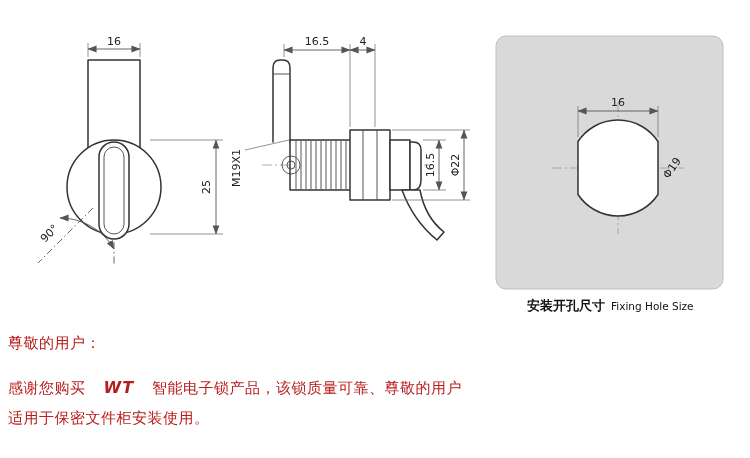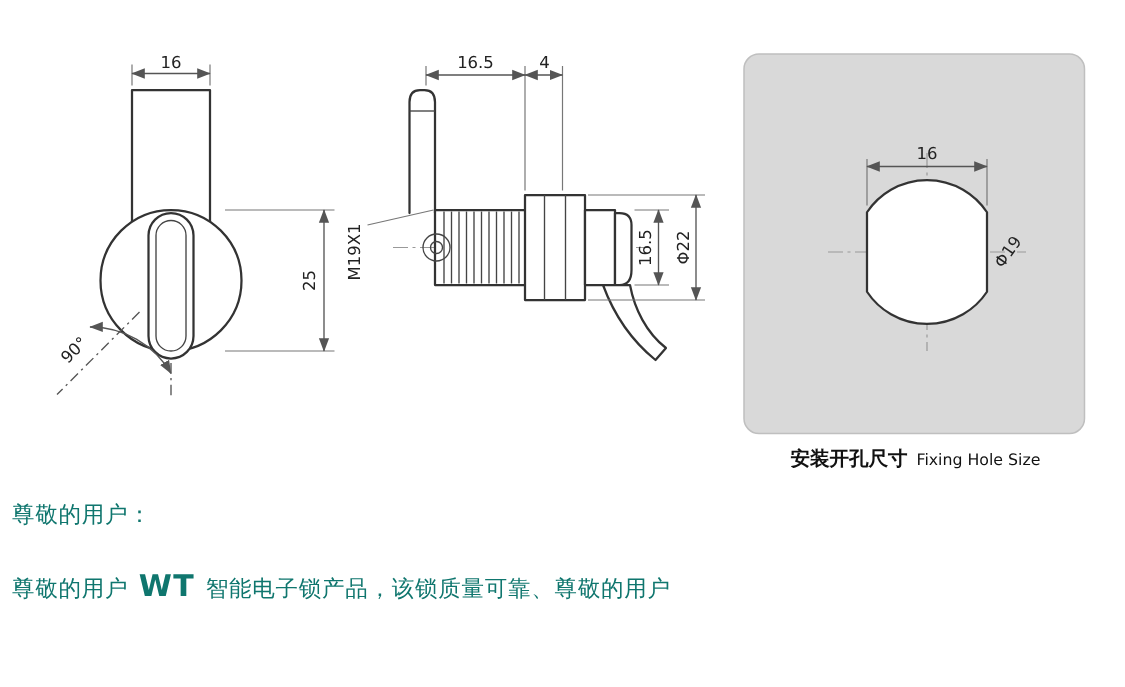--- a/index.html
+++ b/index.html
@@ -12,25 +12,25 @@
   .outline{stroke:#333;stroke-width:1.5;fill:none;stroke-linejoin:round;stroke-linecap:round;}
   .filled{fill:#ffffff;}
   .thin{stroke:#444;stroke-width:0.9;fill:none;}
   .dim{stroke:#555;stroke-width:0.9;fill:none;}
   .ext{stroke:#777;stroke-width:0.8;}
   .cl{stroke:#999;stroke-width:0.8;stroke-dasharray:10 3 2 3;fill:none;}
   .dash{stroke:#555;stroke-width:0.9;fill:none;stroke-dasharray:7 3 1.5 3;}
   .dimtxt{font-size:11px;fill:#222;}
   .cap-zh{font-size:13px;font-weight:bold;fill:#111;}
   .cap-en{font-size:10.5px;fill:#111;}
-  .notice{position:absolute;left:8px;top:334px;color:#0f766e;}
+  .notice{position:absolute;left:8px;top:334px;color:#b91c1c;}
   .notice p{margin:0;font-size:15px;letter-spacing:0.5px;}
   .notice .greeting{margin-bottom:25px;}
   .notice .thanks{margin-bottom:11px;}
-  .brand{font-weight:bold;font-size:20px;margin:0 7px;letter-spacing:1px;}
+  .brand{font-weight:bold;font-style:italic;font-size:16px;margin:0 18px;letter-spacing:1px;}
 </style>
 </head>
 <body>
 
 <svg class="drawing" width="750" height="330" viewBox="0 0 750 330">
   <defs>
     <marker id="arr" viewBox="0 0 10 10" refX="9.5" refY="5" markerWidth="9" markerHeight="9" orient="auto-start-reverse" markerUnits="userSpaceOnUse">
       <path d="M0,1.2 L10,5 L0,8.8 Z" fill="#555"></path>
     </marker>
   </defs>
@@ -142,14 +142,15 @@
     </g>
 
     <text class="dimtxt" x="675" y="170" text-anchor="middle" transform="rotate(-55 675 170)">Φ19</text>
 
     <text x="527" y="310"><tspan class="cap-zh">安装开孔尺寸</tspan><tspan class="cap-en" dx="6">Fixing Hole Size</tspan></text>
   </g>
 </svg>
 
 <div class="notice">
   <p class="greeting">尊敬的用户：</p>
-  <p class="thanks"><span>尊敬的用户</span><span class="brand">WT</span><span>智能电子锁产品，该锁质量可靠、尊敬的用户</span></p>
+  <p class="thanks"><span>感谢您购买</span><span class="brand">WT</span><span>智能电子锁产品，该锁质量可靠、尊敬的用户</span></p>
+  <p class="usage">适用于保密文件柜安装使用。</p>
 </div>
 
 </body></html>

